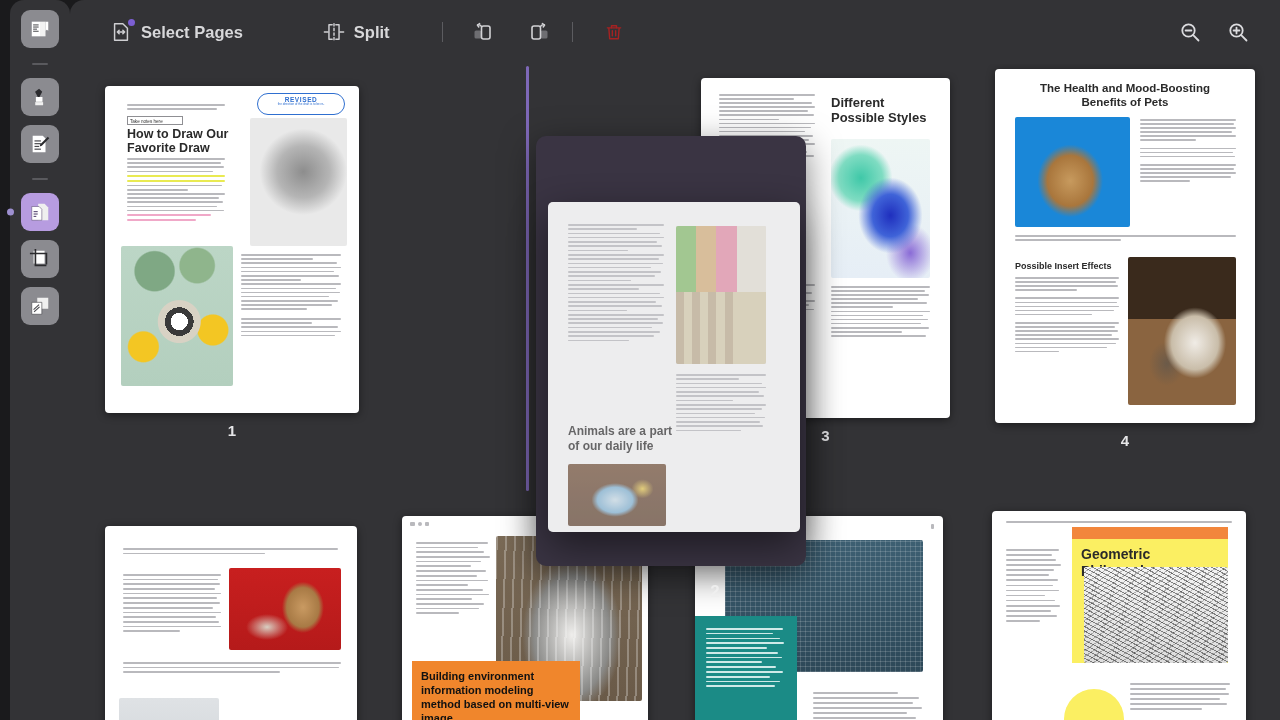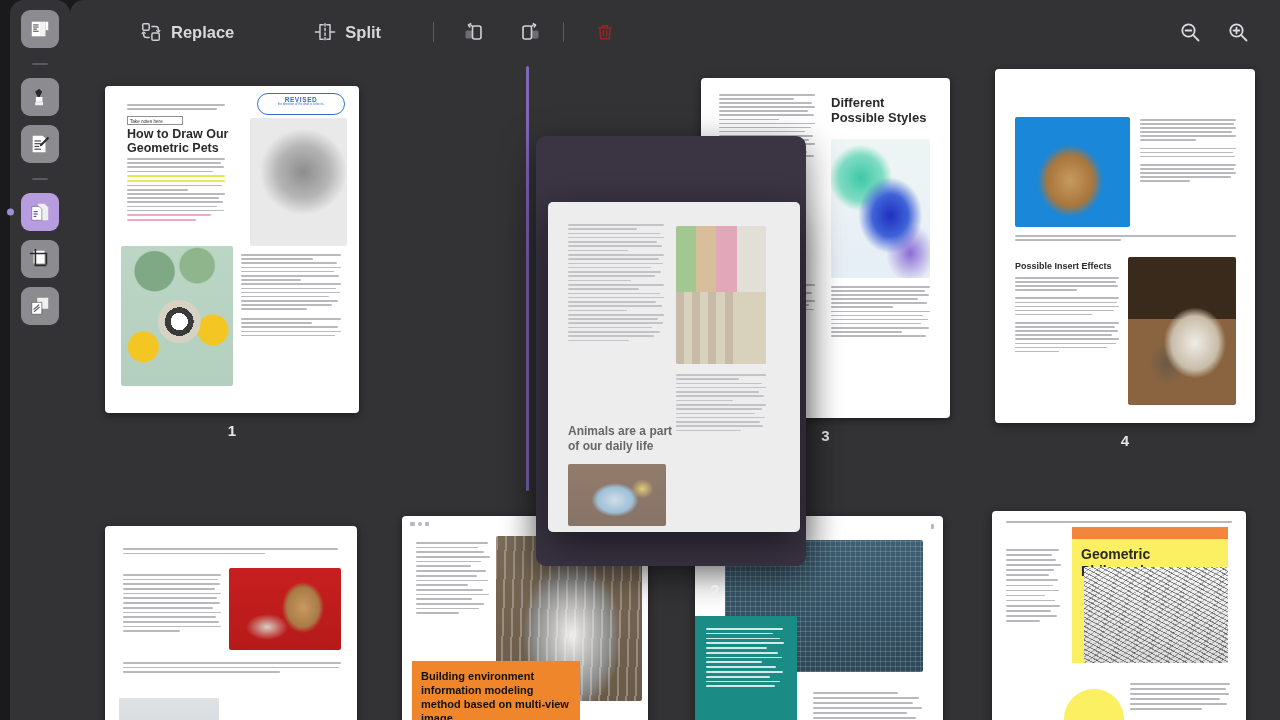--- a/index.html
+++ b/index.html
@@ -236,35 +236,32 @@
         <g stroke="#4a4a4e" stroke-width="1.2">
             <line x1="5" y1="16" x2="11" y2="10.5"></line>
             <line x1="5.5" y1="18.5" x2="11.5" y2="13"></line>
           </g>
       </svg>
     </div>
   </div>
 
   <div id="toolbar">
 
-
-
-    <div class="tool" style="margin-left:58px">
+    <div class="tool" style="margin-left:28px">
       <span class="glyph">
         <svg width="22" height="22" viewBox="0 0 24 24" fill="none" stroke="#cfcfd2" stroke-width="1.6">
-          <rect x="3" y="3" width="7" height="7" rx="1.2"></rect>
-          <rect x="13" y="13" width="8" height="8" rx="1.4"></rect>
-          <path d="M13 6h4a3 3 0 0 1 3 3v1" stroke-linecap="round"></path>
-          <path d="M18.2 10.6L20 12l1.6-1.6" stroke-linecap="round" stroke-linejoin="round"></path>
-          <path d="M10 18H7a3 3 0 0 1-3-3v-1" stroke-linecap="round"></path>
-          <path d="M5.6 13.4L4 12l-1.6 1.6" stroke-linecap="round" stroke-linejoin="round"></path>
+          <path d="M5 3h9l5 5v13H5z" stroke-linejoin="round"></path>
+          <path d="M8 12h8M8 12l2-2M8 12l2 2M16 12l-2-2M16 12l-2 2" stroke-linecap="round"></path>
         </svg>
+        <span class="badge-dot"></span>
       </span>
-      <span>Replace</span>
-    </div>
+      <span>Select Pages</span>
+    </div>
+
+
 
 
     <div class="tool" style="margin-left:56px">
       <span class="glyph">
         <svg width="22" height="22" viewBox="0 0 24 24" fill="none" stroke="#cfcfd2" stroke-width="1.6">
           <path d="M10 4H6.5v16H10" stroke-linejoin="round" stroke-linecap="round"></path>
           <path d="M14 4h3.5v16H14" stroke-linejoin="round" stroke-linecap="round"></path>
           <path d="M1.5 12h4M22.5 12h-4" stroke-linecap="round"></path>
           <path d="M12 3v18" stroke-dasharray="2.5 2.5" stroke-linecap="round"></path>
         </svg>
@@ -342,21 +339,21 @@
             <div style="font-size:6.5px; letter-spacing:.6px;">REVISED</div>
             <div style="font-size:3px; font-weight:normal; line-height:1.3; padding:0 6px;">the direction of the draft is to be re-</div>
           </div>
           <div class="imgbox ph-dogsketch" style="position:absolute; left:145px; top:32px; width:97px; height:128px;"></div>
 
           <div class="lines" style="position:absolute; left:22px; top:18px; width:98px; gap:2.6px;">
             <div class="ln" style="height:1.6px;width:100%"></div>
             <div class="ln" style="height:1.6px;width:92%"></div>
           </div>
           <div style="position:absolute; left:22px; top:30px; width:56px; height:9px; border:1px solid #8f8f93; background:#fff; font-size:4.6px; color:#333; padding:1.5px 2px;">Take notes here</div>
-          <div class="ttl" style="position:absolute; left:22px; top:41px; width:106px; font-size:12.5px;">How to Draw Our Geometric Pets</div>
+          <div class="ttl" style="position:absolute; left:22px; top:41px; width:106px; font-size:12.5px;">How to Draw Our Favorite Draw</div>
           <div class="lines" style="position:absolute; left:22px; top:72px; width:98px; gap:2.6px;">
             <div class="ln" style="height:1.6px;width:100%"></div>
             <div class="ln" style="height:1.6px;width:96%"></div>
             <div class="ln" style="height:1.6px;width:99%"></div>
             <div class="ln" style="height:1.6px;width:88%"></div>
             <div class="ln hl-y" style="height:2.4px;width:100%"></div>
             <div class="ln hl-y" style="height:2.4px;width:100%"></div>
             <div class="ln" style="height:1.6px;width:97%"></div>
             <div class="ln" style="height:1.6px;width:62%"></div>
             <div class="ln" style="height:1.6px;width:100%"></div>
@@ -446,20 +443,21 @@
             <div class="ln" style="height:1.6px;width:99%"></div>
           </div>
         </div>
       </div>
       <div class="pnum" style="top:349px;">3</div>
     </div>
 
     <div class="thumb" style="left:925px; top:5px;">
       <div class="page" style="width:260px; height:354px;">
         <div class="pg" style="padding:10px 12px;">
+          <div class="ttl" style="text-align:center; font-size:11.5px; line-height:1.25; padding:2px 10px;">The Health and Mood-Boosting Benefits of Pets</div>
           <div class="imgbox ph-cat" style="position:absolute; left:20px; top:48px; width:115px; height:110px;"></div>
           <div class="lines" style="position:absolute; left:145px; top:50px; width:96px; gap:2.5px;">
             <div class="ln" style="height:1.6px;width:100%"></div>
               <div class="ln" style="height:1.6px;width:98%"></div>
             <div class="ln" style="height:1.6px;width:100%"></div>
               <div class="ln" style="height:1.6px;width:96%"></div>
             <div class="ln" style="height:1.6px;width:100%"></div>
               <div class="ln" style="height:1.6px;width:58%"></div>
             <div class="ln" style="height:1.6px;width:0%"></div>
             <div class="ln" style="height:1.6px;width:100%"></div>

